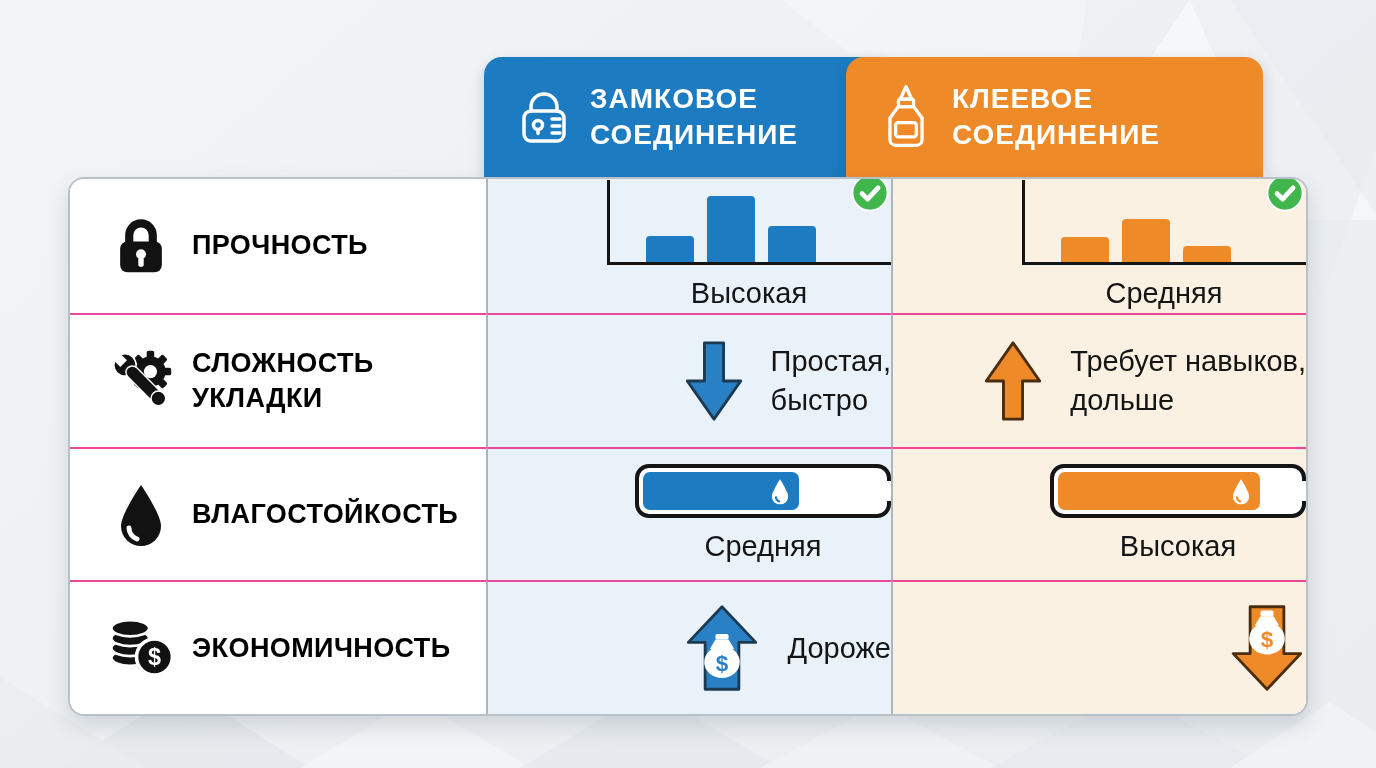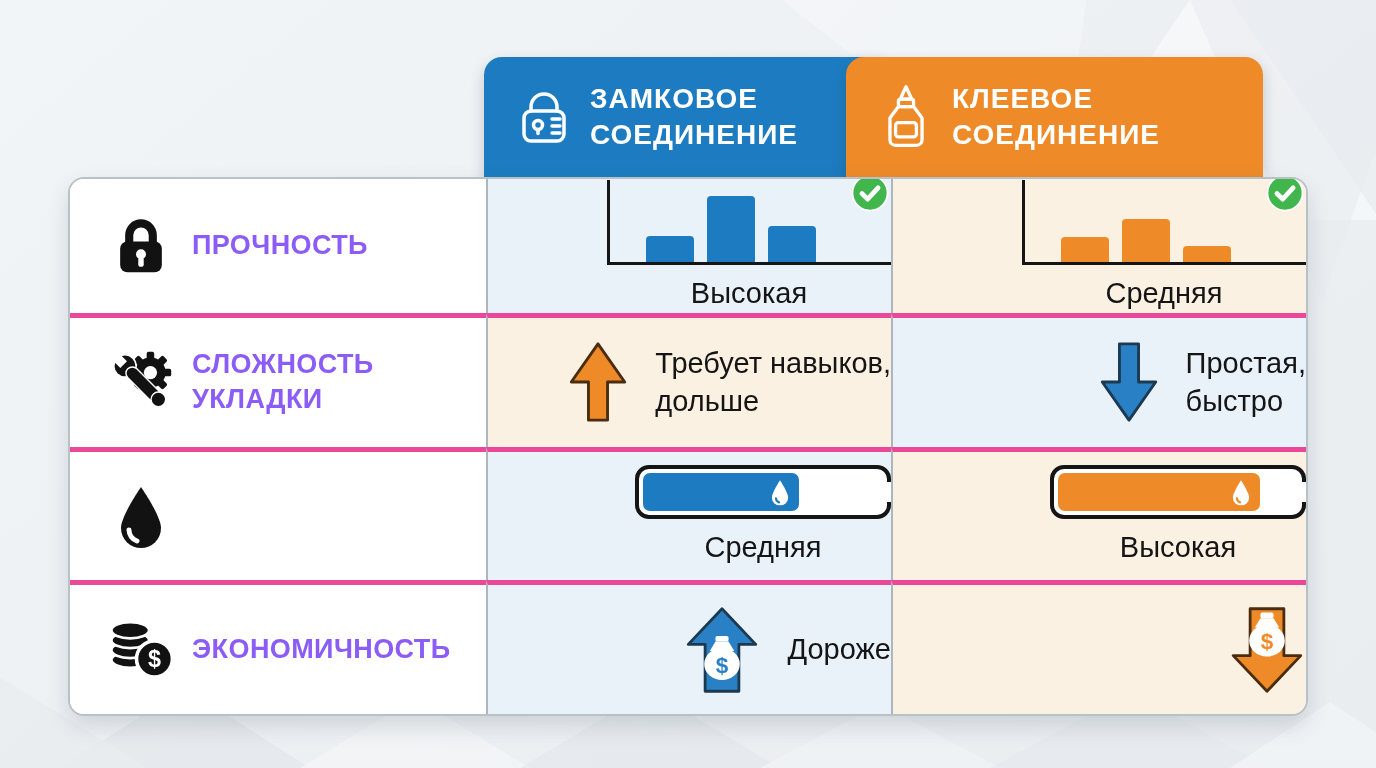--- a/index.html
+++ b/index.html
@@ -22,26 +22,26 @@
   .tab{position:absolute;top:57px;height:120px;display:flex;align-items:center;border-radius:18px 18px 0 0;box-shadow:0 6px 14px rgba(30,50,70,.22);padding-left:26px;box-sizing:border-box;gap:12px;}
   .tab-lock{left:484px;width:407px;background:#1d7cc1;}
   .tab-glue{left:846px;width:417px;background:#ef8a28;}
   .tab-icon{width:68px;display:flex;justify-content:center;flex-shrink:0;}
   .tab-title{color:#fff;font-weight:800;font-size:28px;letter-spacing:1px;line-height:1.3;text-transform:uppercase;}
   .line{display:block;}
 
   
   .card{position:absolute;left:68px;top:177px;width:1240px;height:539px;background:#fff;border:2px solid #b9c1c8;border-radius:16px;box-sizing:border-box;overflow:hidden;box-shadow:0 10px 22px rgba(45,60,75,.16);display:grid;grid-template-columns:416px 405px 1fr;grid-template-rows:repeat(4,1fr);}
   .cell{display:flex;align-items:center;justify-content:flex-end;position:relative;box-sizing:border-box;}
-  .bt{border-top:5px solid #ec4899;}
+  .bt{border-top:2px solid #ec4899;}
   .c-lock{background:#e9f1f9;border-left:2px solid #aeb6bd;}
   .c-glue{background:#faf1e3;border-left:2px solid #aeb6bd;}
   .c-label{justify-content:flex-start;padding-left:36px;gap:16px;background:#fff;}
   .licon{width:70px;display:flex;justify-content:center;flex-shrink:0;}
-  .ltext{font-size:27px;font-weight:700;color:#8b5cf6;letter-spacing:.4px;line-height:1.3;text-transform:uppercase;}
+  .ltext{font-size:27px;font-weight:700;color:#000000;letter-spacing:.4px;line-height:1.3;text-transform:uppercase;}
   .lline{display:block;}
 
   .stack{display:flex;flex-direction:column;align-items:center;gap:9px;}
   .hrow{display:flex;align-items:center;gap:26px;}
   .caption,.vtext{font-size:29px;color:#151515;font-weight:500;line-height:1.32;}
 
   
   .minichart{position:relative;width:245px;height:82px;border-left:3px solid #151515;border-bottom:3px solid #151515;display:flex;align-items:flex-end;gap:13px;padding-left:36px;box-sizing:content-box;}
   .bar{width:48px;border-radius:4px 4px 0 0;display:block;}
   .c-lock .bar{background:#1d7cc1;}
@@ -178,50 +178,54 @@
             <circle cx="36" cy="62" r="7" fill="#121212" stroke="#ffffff" stroke-width="3" paint-order="stroke"></circle>
           </g>
         </svg>
       </span>
       <span class="ltext">
         <span class="lline">СЛОЖНОСТЬ</span>
         <span class="lline">УКЛАДКИ</span>
       </span>
     </div>
 
+    <div class="cell c-lock bt">
+      <div class="hrow">
+        <svg width="62" height="84" viewBox="0 0 64 88">
+          <polygon points="22,4 42,4 42,44 60,44 32,84 4,44 22,44" fill="#2a80c4" stroke="#1b3a52" stroke-width="3" stroke-linejoin="round"></polygon>
+        </svg>
+        <div class="vtext">
+          <span class="lline">Простая,</span>
+          <span class="lline">быстро</span>
+        </div>
+      </div>
+    </div>
+
     <div class="cell c-glue bt">
       <div class="hrow">
         <svg width="62" height="84" viewBox="0 0 64 88">
           <polygon points="32,4 60,44 42,44 42,84 22,84 22,44 4,44" fill="#ef8a28" stroke="#4a2c0e" stroke-width="3" stroke-linejoin="round"></polygon>
         </svg>
         <div class="vtext">
           <span class="lline">Требует навыков,</span>
           <span class="lline">дольше</span>
-        </div>
-      </div>
-    </div>
-
-    <div class="cell c-lock bt">
-      <div class="hrow">
-        <svg width="62" height="84" viewBox="0 0 64 88">
-          <polygon points="22,4 42,4 42,44 60,44 32,84 4,44 22,44" fill="#2a80c4" stroke="#1b3a52" stroke-width="3" stroke-linejoin="round"></polygon>
-        </svg>
-        <div class="vtext">
-          <span class="lline">Простая,</span>
-          <span class="lline">быстро</span>
         </div>
       </div>
     </div>
 
     <div class="cell c-label bt">
       <span class="licon">
         <svg width="44" height="64" viewBox="0 0 44 64">
           <path d="M22 3 C22 3 2 32 2 44 a20 20 0 0 0 40 0 C42 32 22 3 22 3 Z" fill="#121212"></path>
           <path d="M10 46 a12 12 0 0 0 8 11" stroke="#ffffff" stroke-width="5" fill="none" stroke-linecap="round"></path>
         </svg>
+      </span>
+      <span class="ltext">
+        <span class="lline">ВЛАГОСТОЙКОСТЬ</span>
+        <span class="lline"></span>
       </span>
     </div>
 
     <div class="cell c-lock bt">
       <div class="stack">
         <div class="battery">
           <div class="bfill bfill-lock" style="width: 65%;">
             <svg class="bdrop" width="20" height="27" viewBox="0 0 22 30">
               <path d="M11 2 C11 2 2 16 2 21 a9 9 0 0 0 18 0 C20 16 11 2 11 2 Z" fill="#ffffff"></path>
               <path d="M6.5 22 a5 5 0 0 0 3.5 4.5" stroke="#1d7cc1" stroke-width="2.4" fill="none" stroke-linecap="round"></path>

